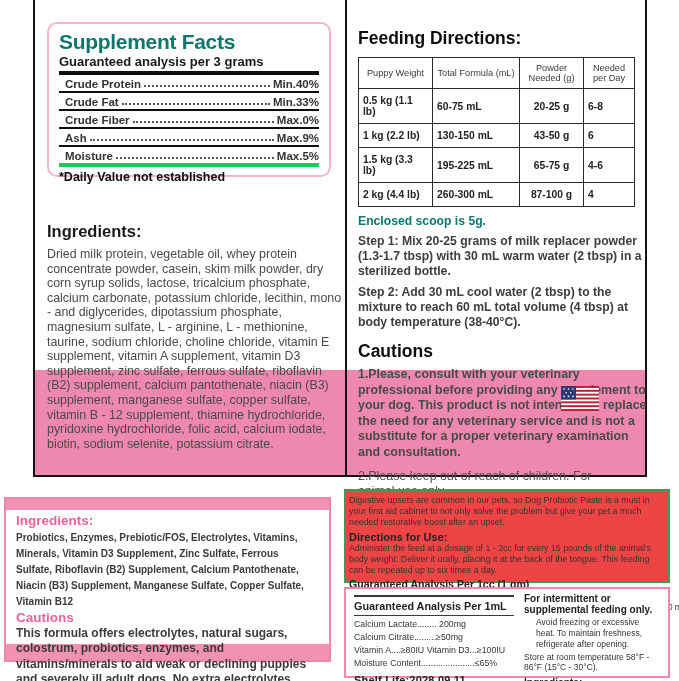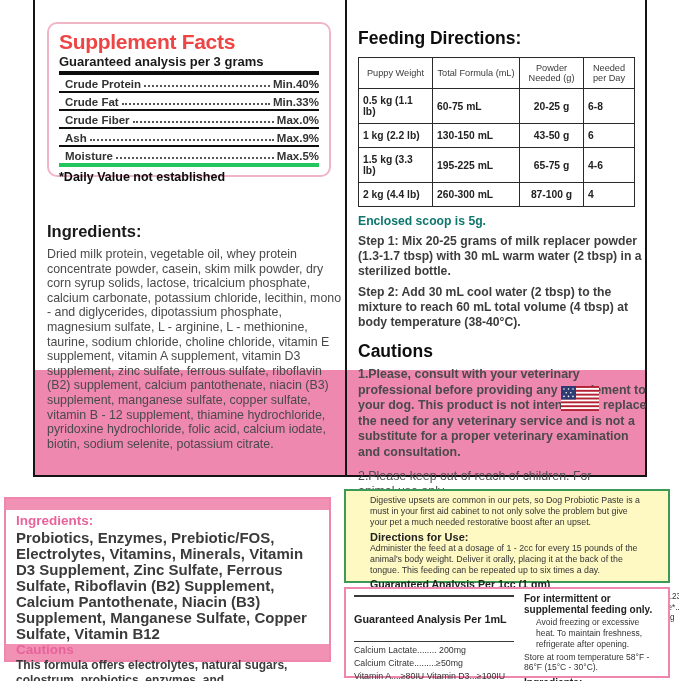--- a/index.html
+++ b/index.html
@@ -7,21 +7,21 @@
   .page { position:relative; width:679px; height:681px; background:#fff;
           font-family:"Liberation Sans","DejaVu Sans",sans-serif; color:#222; overflow:hidden; }
 
   .vline { position:absolute; top:0; width:2px; height:477px; background:#141414; z-index:1; }
   .hline { position:absolute; left:33px; top:475px; width:614px; height:2px; background:#141414; z-index:1; }
   .pink-band { position:absolute; left:35px; top:370px; width:610px; height:105px; background:#ef88af; z-index:0; }
 
   
   .sf-box { position:absolute; left:47px; top:22px; width:284px; height:155px; z-index:2;
             border:2px solid #f0b6c6; border-radius:10px; background:#fff; padding:6px 10px 4px; }
-  .sf-title { font-size:21px; font-weight:bold; color:#ef4444; letter-spacing:-0.3px; line-height:23px; }
+  .sf-title { font-size:21px; font-weight:bold; color:#0f766e; letter-spacing:-0.3px; line-height:23px; }
   .sf-sub { font-size:13px; font-weight:bold; color:#1a1a1a; line-height:16px; margin-top:1px; }
   .sf-bar { height:4px; background:#0d0d0d; margin-top:1px; }
   .sf-row { display:flex; align-items:flex-end; font-size:11.5px; font-weight:bold; color:#333;
             padding:3px 0 1px 6px; border-bottom:2px solid #0d0d0d; }
   .sf-row.last { border-bottom:4px solid #22c55e; }
   .leader { flex:1; border-bottom:2px dotted #555; margin:0 3px 3px; }
   .sf-note { font-size:12.5px; font-weight:bold; color:#0d0d0d; margin-top:3px; }
 
   
   .ing-left { position:absolute; left:47px; top:222px; width:298px; z-index:2; }
@@ -45,39 +45,39 @@
   
   .flag { position:absolute; left:561px; top:386px; z-index:3; }
 
   
   .paste-box { position:absolute; left:4px; top:497px; width:327px; height:165px; z-index:2;
                border:2px solid #ee86ad; background:#fff; }
   .tl-topband { height:11px; background:#f191b4; }
   .tl-bottomband { position:absolute; left:0; right:0; bottom:0; height:16px; background:#f191b4; }
   .paste-content { padding:3px 12px 0 10px; position:relative; z-index:1; }
   .h-pink { font-size:13.5px; font-weight:bold; color:#e8639b; }
-  .paste-list { font-size:15px; font-weight:bold; color:#3b3b3b; line-height:16px; margin-top:2px; }
+  .paste-list { font-size:10px; font-weight:bold; color:#3b3b3b; line-height:16px; margin-top:2px; }
   .paste-ca { font-size:12px; font-weight:bold; color:#3b3b3b; line-height:15.4px; margin-top:1px; }
 
   
   .green-box { position:absolute; left:344px; top:489px; width:326px; height:94px; z-index:2;
-               border:2px solid #3c9a57; background:#fef9c3; padding:4px 24px; }
+               border:2px solid #3c9a57; background:#ef4444; padding:4px 3px; }
   .g-intro { font-size:8.8px; color:#333; line-height:11.2px; }
   .g-h { font-size:11px; font-weight:bold; color:#222; margin-top:2px; }
   .g-dir { font-size:8.8px; color:#333; line-height:11.2px; }
   .g-h2 { font-size:10.6px; font-weight:bold; color:#222; margin-top:2px; }
   .g-cols { display:flex; gap:12px; margin-top:2px; }
   .g-col div { font-size:8.2px; color:#333; line-height:10.6px; white-space:nowrap; }
 
   
   .ml-box { position:absolute; left:344px; top:587px; width:326px; height:91px; z-index:2;
             border:2px solid #ee86ad; background:#fff; padding:4px 8px; display:flex; }
   .ml-left { width:160px; }
   .ml-rule { height:1.5px; background:#3a3a3a; margin:2px 0; }
-  .ml-title { font-size:10.8px; font-weight:bold; color:#222; padding:14px 0; }
+  .ml-title { font-size:10.8px; font-weight:bold; color:#222; padding:1px 0; }
   .ml-entry { font-size:8.8px; color:#333; line-height:13px; white-space:nowrap; }
   .ml-entries { margin-top:2px; }
   .shelf { font-size:11px; font-weight:bold; color:#222; margin-top:4px; letter-spacing:0.2px; }
   .ml-right { flex:1; padding-left:10px; }
   .fi-note { font-size:10px; font-weight:bold; color:#222; }
   .fi-txt { font-size:8.5px; color:#333; line-height:10.8px; margin-top:2px;margin-left:12px; }
   .fi-store { font-size:8.5px; color:#333; margin-top:3px; }
   .fi-ing-h { font-size:10.2px; font-weight:bold; color:#222; margin-top:5px; }
 </style>
 </head>

